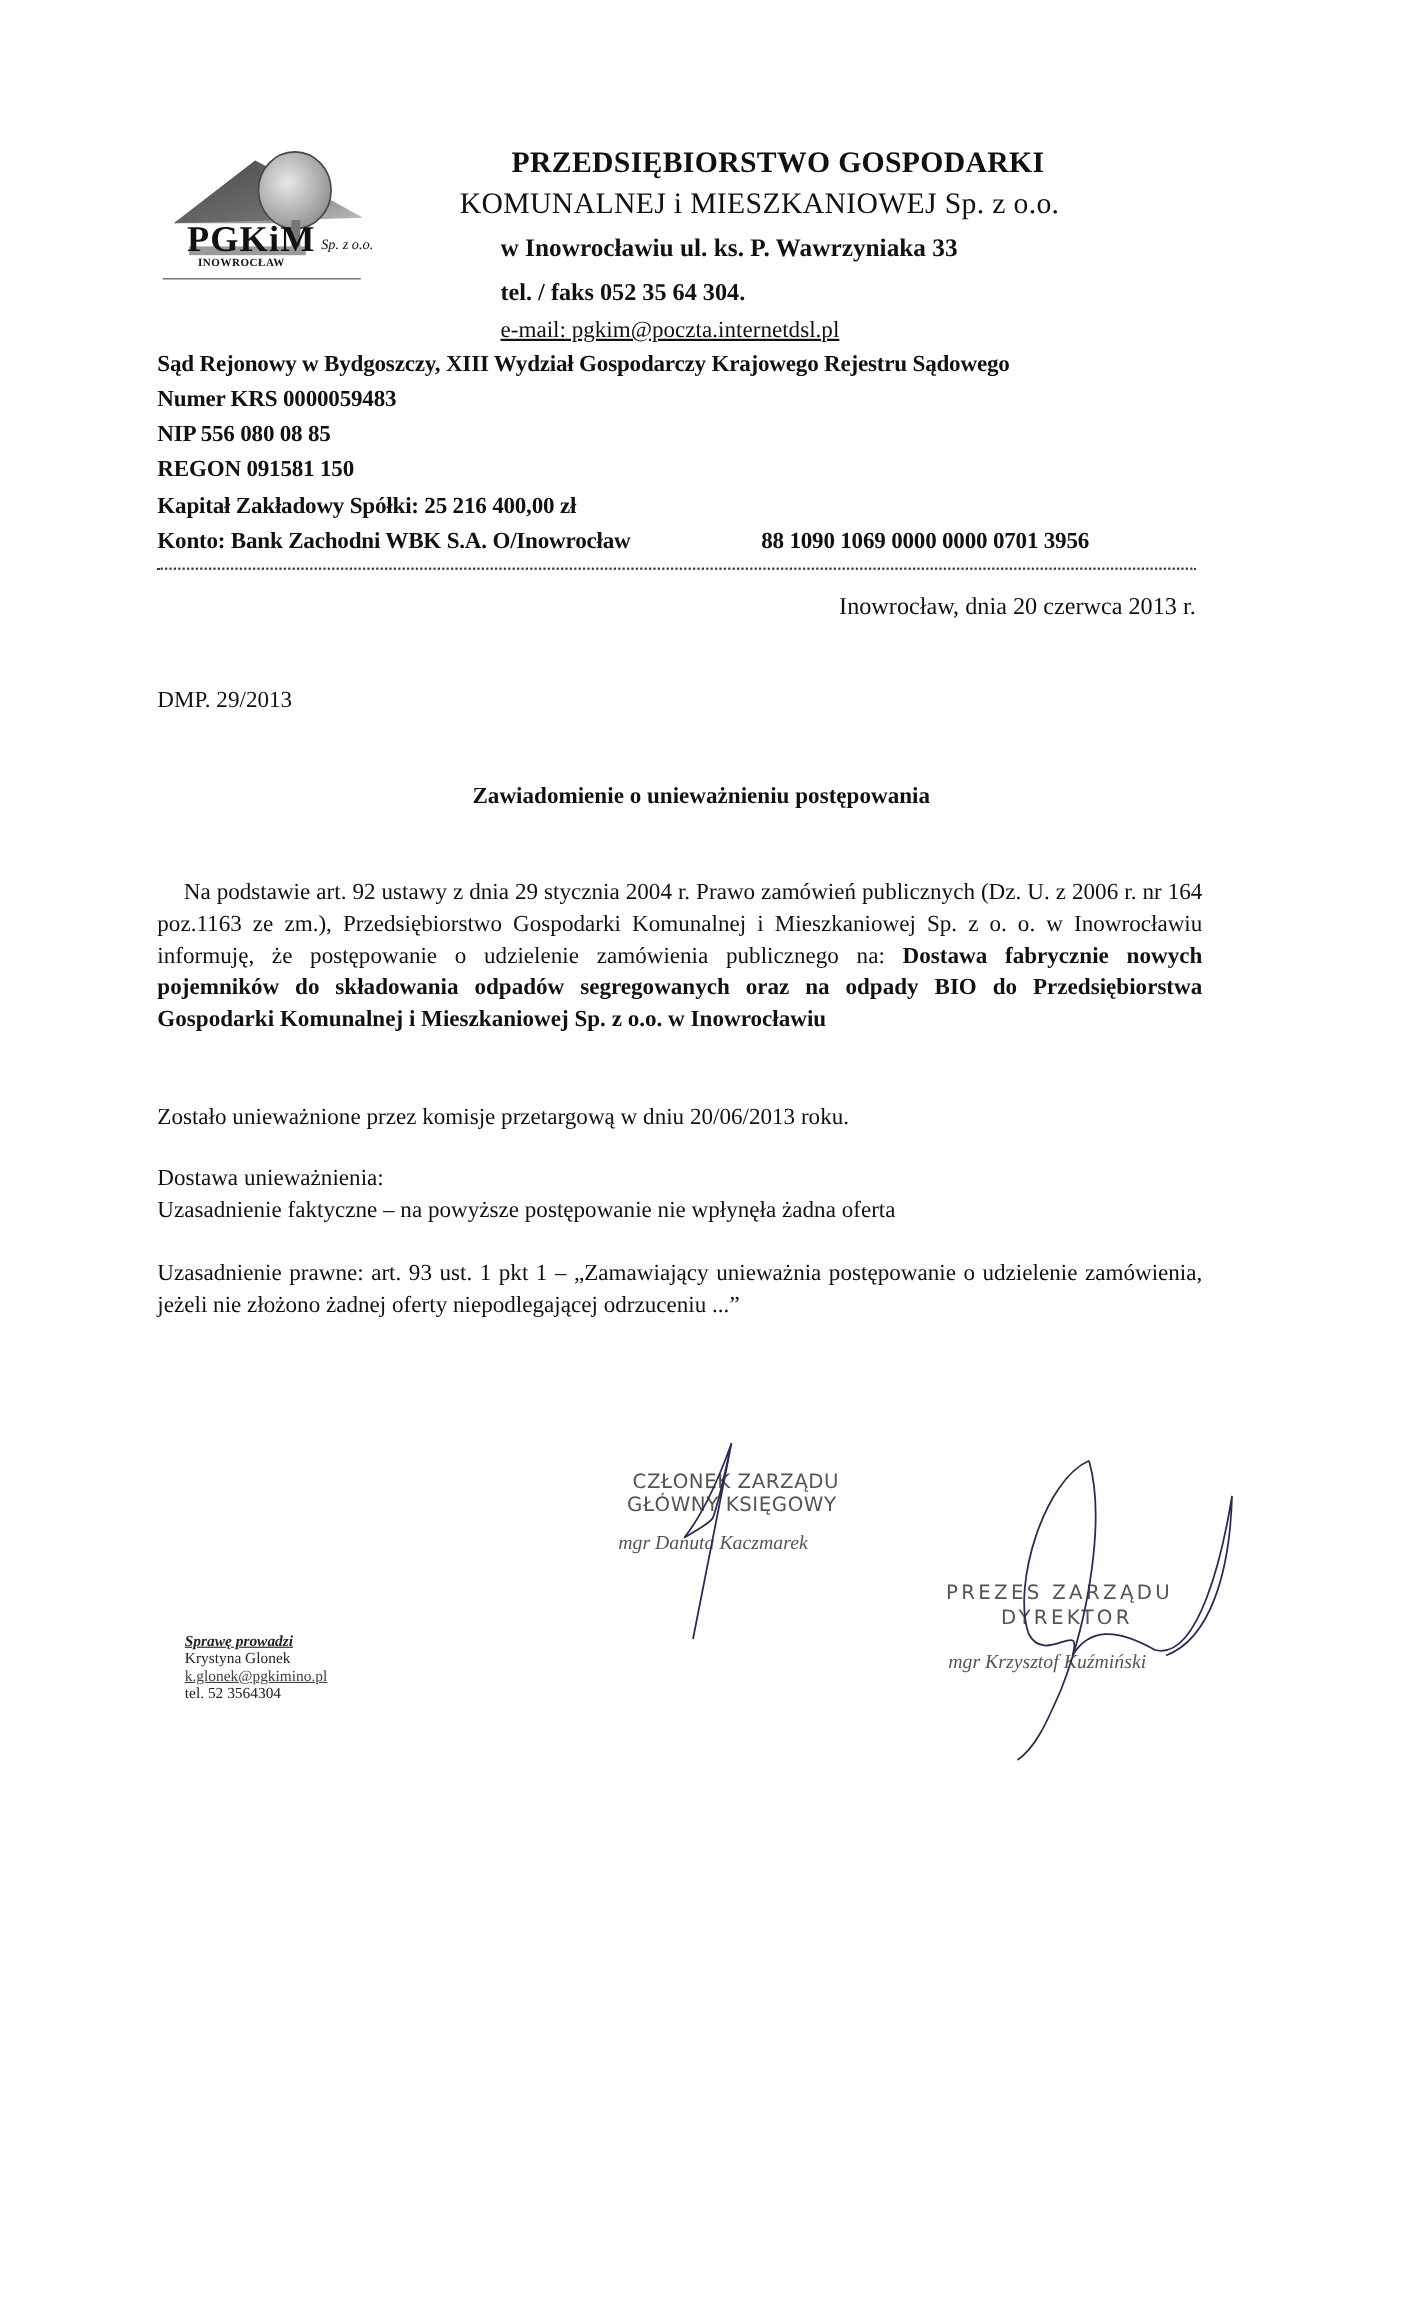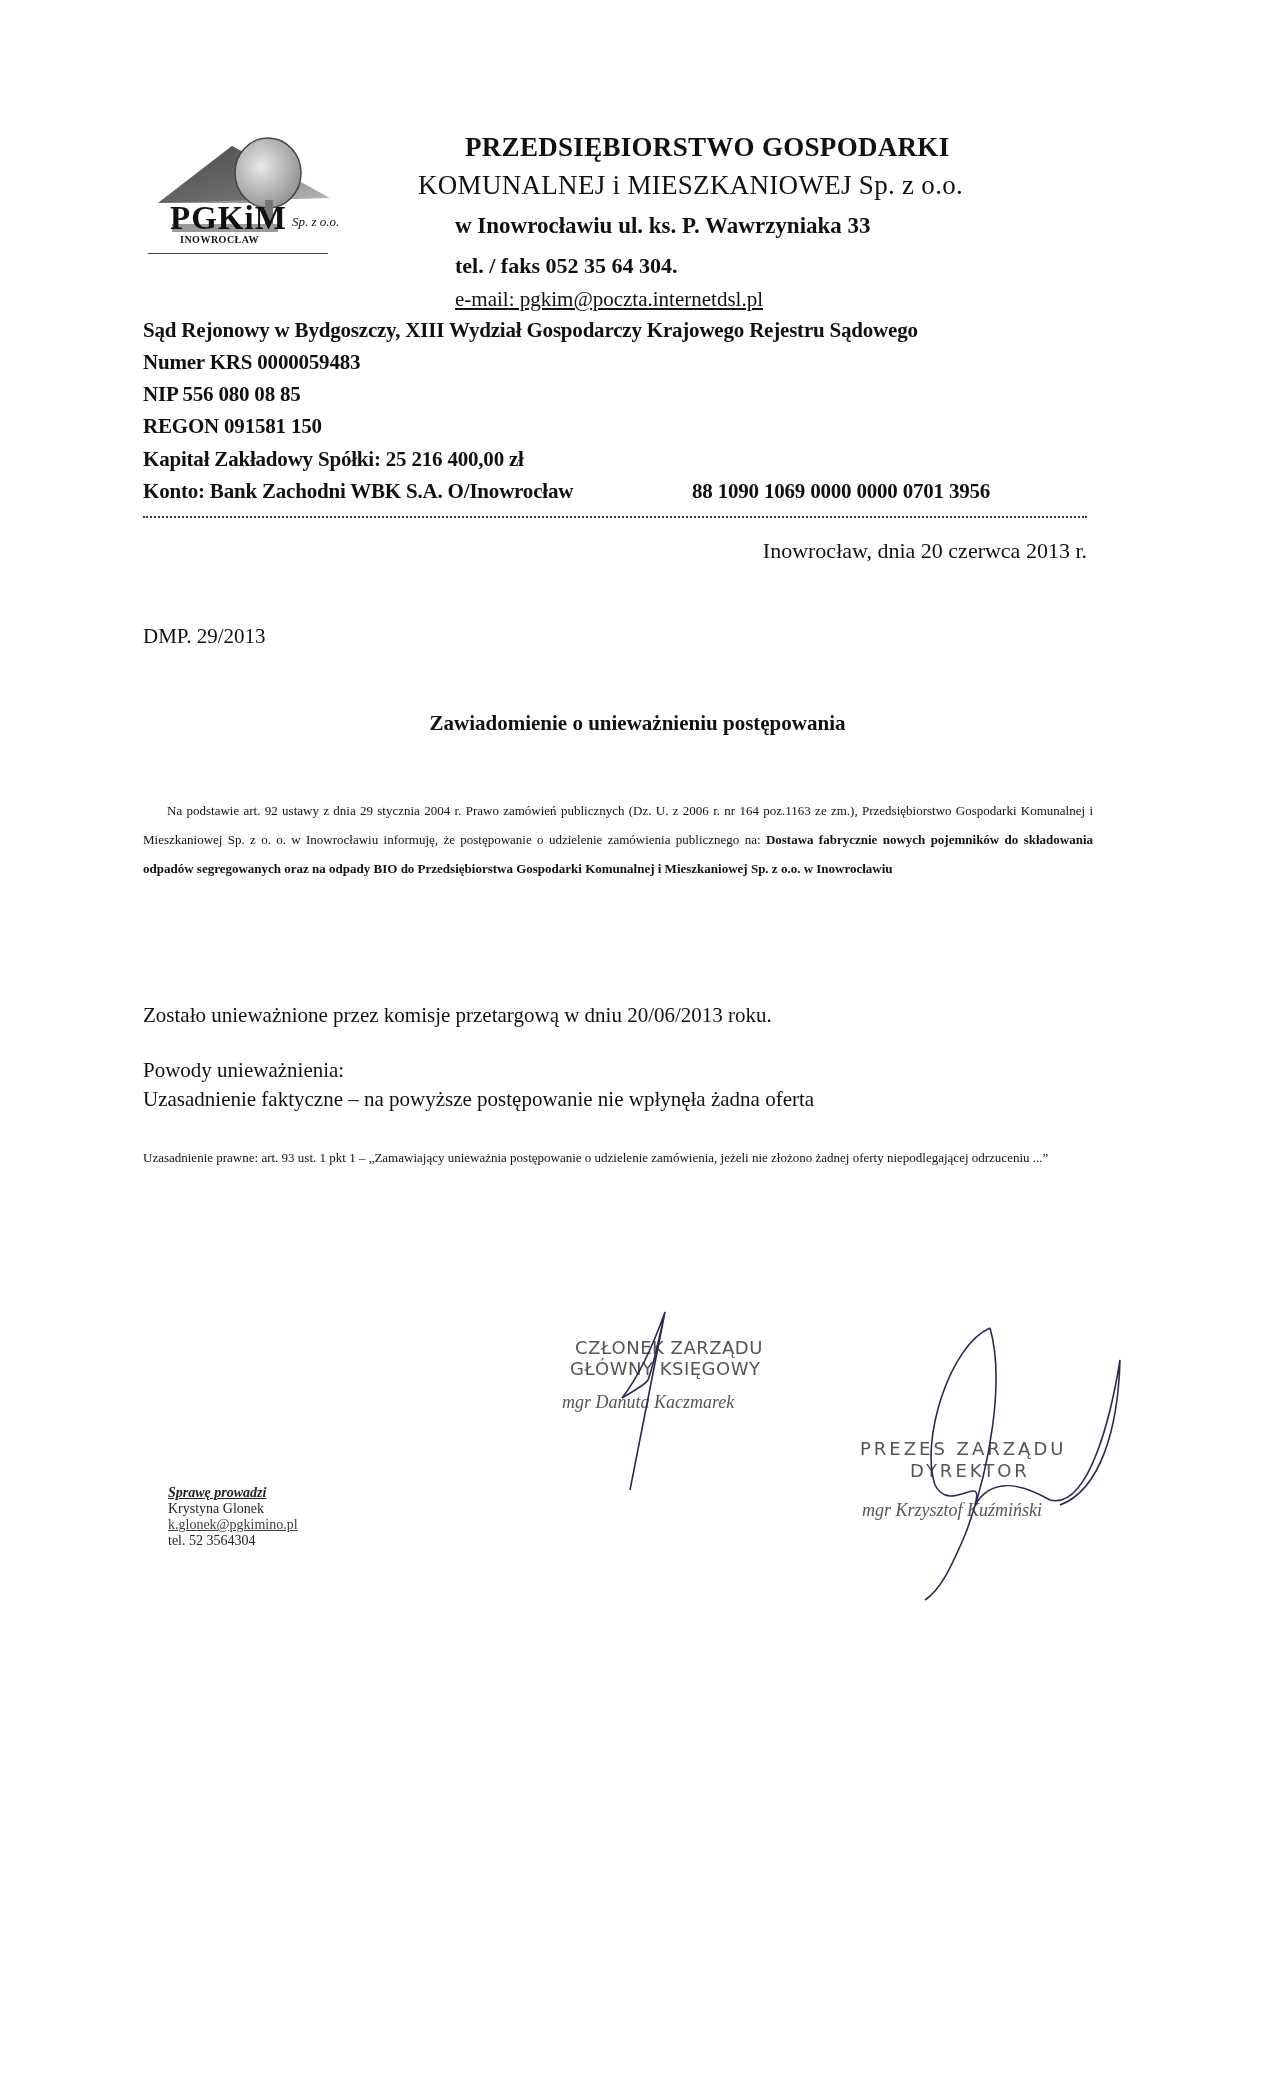--- a/index.html
+++ b/index.html
@@ -9,21 +9,21 @@
   .hdr { font-family:"Liberation Serif", serif; font-weight:bold; }
   .h-big { font-size:27px; letter-spacing:0.3px; }
   .h-mid { font-size:23px; }
   .h-small { font-size:22px; }
   .reg { font-size:21px; font-weight:bold; letter-spacing:-0.2px; }
   .email { font-size:21px; font-weight:normal; text-decoration:underline; }
   .dots { left:143px; top:512px; width:944px; height:4px;
           border-bottom:2px dotted #333; }
   .date { font-size:22px; }
   .body-txt { font-size:21px; line-height:29px; }
-  .para { position:absolute; left:143px; width:950px; font-size:13px; line-height:29px; text-align:justify; }
+  .para { position:absolute; left:143px; width:950px; font-size:21px; line-height:29px; text-align:justify; }
   .para b { font-weight:bold; }
   .indent { text-indent:24px; }
   .title { font-weight:bold; font-size:21px; }
   .stamp { font-family:"DejaVu Sans", sans-serif; color:#555; font-size:18px; letter-spacing:0.5px; text-align:center; }
   .stamp-name { font-family:Liberation Serif, serif; font-style:italic; color:#555; font-size:18px; }
   .case { font-size:14px; line-height:16px; color:#222; }
   .case .lbl { font-weight:bold; font-style:italic; text-decoration:underline; }
   .case .mail { text-decoration:underline; }
   svg.sig { position:absolute; overflow:visible; }
 </style>
@@ -73,21 +73,21 @@
 <div class="abs date" style="right:188px;top:538px;">Inowrocław, dnia 20 czerwca 2013 r.</div>
 
 <div class="abs body-txt" style="left:143px;top:622px;">DMP. 29/2013</div>
 
 <div class="abs title" style="left:0;width:1275px;text-align:center;top:711px;">Zawiadomienie o unieważnieniu postępowania</div>
 
 <div class="para indent" style="top:796px;"><span>Na podstawie art. 92 ustawy z dnia 29 stycznia 2004 r. Prawo zamówień publicznych (Dz. U. z 2006 r. nr 164 poz.1163 ze zm.), Przedsiębiorstwo Gospodarki Komunalnej i Mieszkaniowej Sp. z o. o. w Inowrocławiu informuję, że postępowanie o udzielenie zamówienia publicznego na: </span><b>Dostawa fabrycznie nowych pojemników do składowania odpadów segregowanych oraz na odpady BIO do Przedsiębiorstwa Gospodarki Komunalnej i Mieszkaniowej Sp. z o.o. w Inowrocławiu</b></div>
 
 <div class="abs body-txt" style="left:143px;top:1001px;">Zostało unieważnione przez komisje przetargową w dniu 20/06/2013 roku.</div>
 
-<div class="abs body-txt" style="left:143px;top:1056px;">Powody unieważnienia:</div>
+<div class="abs body-txt" style="left:143px;top:1056px;">Dostawa unieważnienia:</div>
 <div class="abs body-txt" style="left:143px;top:1085px;">Uzasadnienie faktyczne – na powyższe postępowanie nie wpłynęła żadna oferta</div>
 
 <div class="para" style="top:1143px;">Uzasadnienie prawne: art. 93 ust. 1 pkt 1 – „Zamawiający unieważnia postępowanie o udzielenie zamówienia, jeżeli nie złożono żadnej oferty niepodlegającej odrzuceniu ...”</div>
 
 <div class="abs stamp" style="left:575px;top:1337px;">CZŁONEK ZARZĄDU</div>
 <div class="abs stamp" style="left:570px;top:1358px;">GŁÓWNY KSIĘGOWY</div>
 <div class="abs stamp-name" style="left:562px;top:1392px;">mgr Danuta Kaczmarek</div>
 <svg class="sig" style="left:600px;top:1300px;" width="80" height="200">
   <path d="M65,12 C55,40 40,75 22,98 C35,90 45,85 48,80 C52,70 60,35 65,12 L30,190" fill="none" stroke="#2a2a55" stroke-width="1.6"></path>
 </svg>

